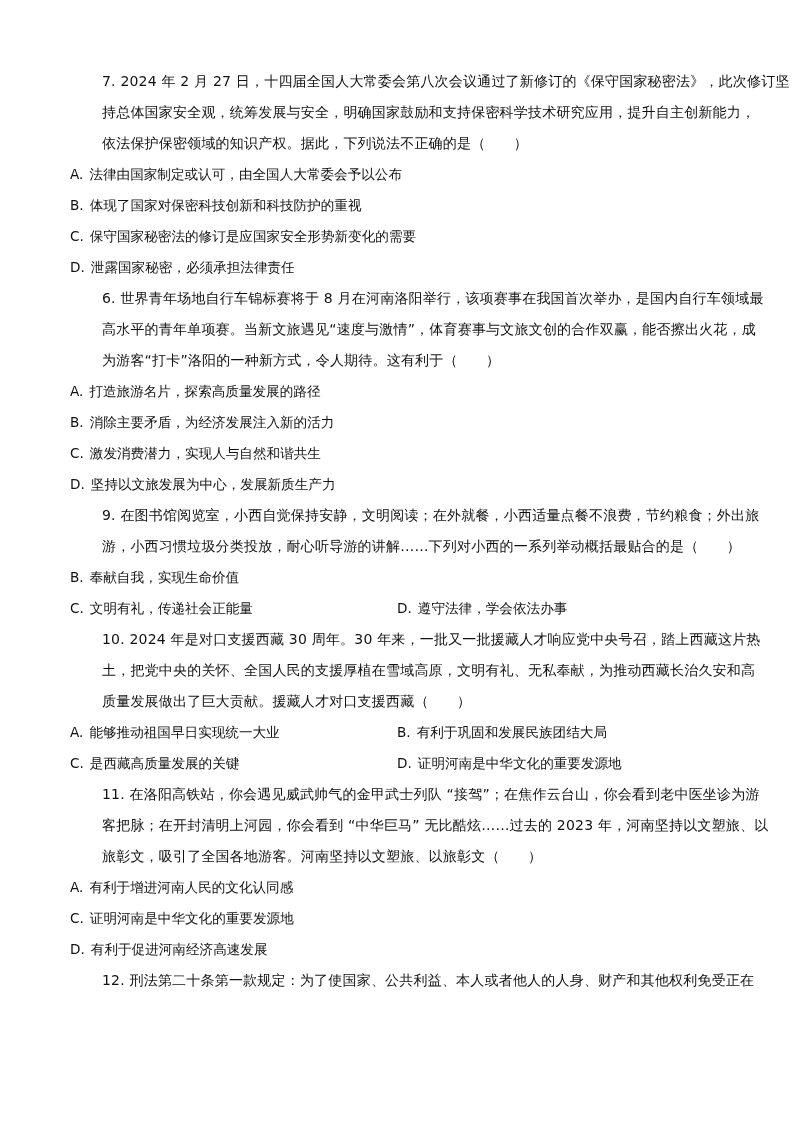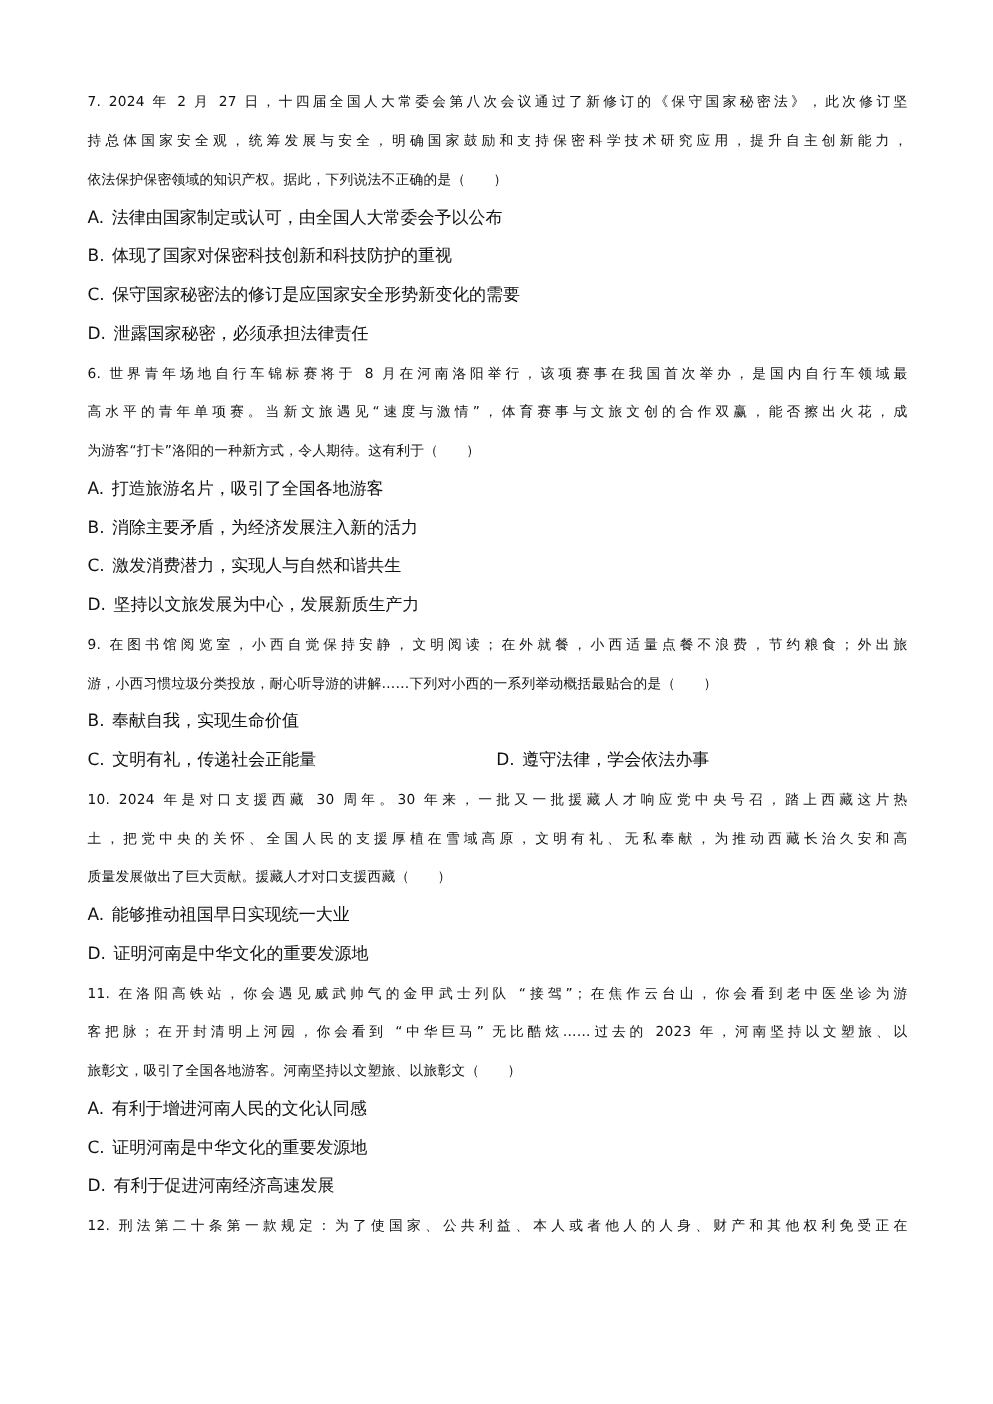--- a/index.html
+++ b/index.html
@@ -15,25 +15,26 @@
       font-family: "DejaVu Sans", "Liberation Sans", sans-serif;
       color: #111111;
     }
     .page {
       position: absolute;
       left: 70px;
       top: 66px;
       width: 656px;
     }
     .line {
-      font-size: 11px;
+      font-size: 14px;
       line-height: 31px;
       height: 31px;
       white-space: nowrap;
       letter-spacing: 0.2px;
+      margin-left: 32px;
     }
     .stem-line {
       text-align: justify;
       text-align-last: justify;
     }
     .stem-line.last {
       text-align-last: left;
     }
     .opt-row {
       display: flex;
@@ -73,21 +74,21 @@
     <div class="opt-row">
         <div class="opt"><span class="opt-key">D.</span><span>泄露国家秘密，必须承担法律责任</span></div>
       </div>
   </div>
 
   <div>
     <div class="line stem-line">6. 世界青年场地自行车锦标赛将于 8 月在河南洛阳举行，该项赛事在我国首次举办，是国内自行车领域最</div>
     <div class="line stem-line">高水平的青年单项赛。当新文旅遇见“速度与激情”，体育赛事与文旅文创的合作双赢，能否擦出火花，成</div>
     <div class="line stem-line last">为游客“打卡”洛阳的一种新方式，令人期待。这有利于（　　）</div>
     <div class="opt-row">
-        <div class="opt"><span class="opt-key">A.</span><span>打造旅游名片，吸引了全国各地游客</span></div>
+        <div class="opt"><span class="opt-key">A.</span><span>打造旅游名片，探索高质量发展的路径</span></div>
       </div>
     <div class="opt-row">
         <div class="opt"><span class="opt-key">B.</span><span>消除主要矛盾，为经济发展注入新的活力</span></div>
       </div>
     <div class="opt-row">
         <div class="opt"><span class="opt-key">C.</span><span>激发消费潜力，实现人与自然和谐共生</span></div>
       </div>
     <div class="opt-row">
         <div class="opt"><span class="opt-key">D.</span><span>坚持以文旅发展为中心，发展新质生产力</span></div>
       </div>
@@ -104,22 +105,24 @@
       <div class="opt"><span class="opt-key">D.</span><span>遵守法律，学会依法办事</span></div>
     </div>
   </div>
 
   <div>
     <div class="line stem-line">10. 2024 年是对口支援西藏 30 周年。30 年来，一批又一批援藏人才响应党中央号召，踏上西藏这片热</div>
     <div class="line stem-line">土，把党中央的关怀、全国人民的支援厚植在雪域高原，文明有礼、无私奉献，为推动西藏长治久安和高</div>
     <div class="line stem-line last">质量发展做出了巨大贡献。援藏人才对口支援西藏（　　）</div>
     <div class="opt-row">
       <div class="opt half"><span class="opt-key">A.</span><span>能够推动祖国早日实现统一大业</span></div>
+      <div class="opt"><span class="opt-key">B.</span><span>有利于巩固和发展民族团结大局</span></div>
     </div>
     <div class="opt-row">
+      <div class="opt half"><span class="opt-key">C.</span><span>是西藏高质量发展的关键</span></div>
       <div class="opt"><span class="opt-key">D.</span><span>证明河南是中华文化的重要发源地</span></div>
     </div>
   </div>
 
   <div>
     <div class="line stem-line">11. 在洛阳高铁站，你会遇见威武帅气的金甲武士列队 “接驾”；在焦作云台山，你会看到老中医坐诊为游</div>
     <div class="line stem-line">客把脉；在开封清明上河园，你会看到 “中华巨马” 无比酷炫……过去的 2023 年，河南坚持以文塑旅、以</div>
     <div class="line stem-line last">旅彰文，吸引了全国各地游客。河南坚持以文塑旅、以旅彰文（　　）</div>
     <div class="opt-row">
         <div class="opt"><span class="opt-key">A.</span><span>有利于增进河南人民的文化认同感</span></div>

